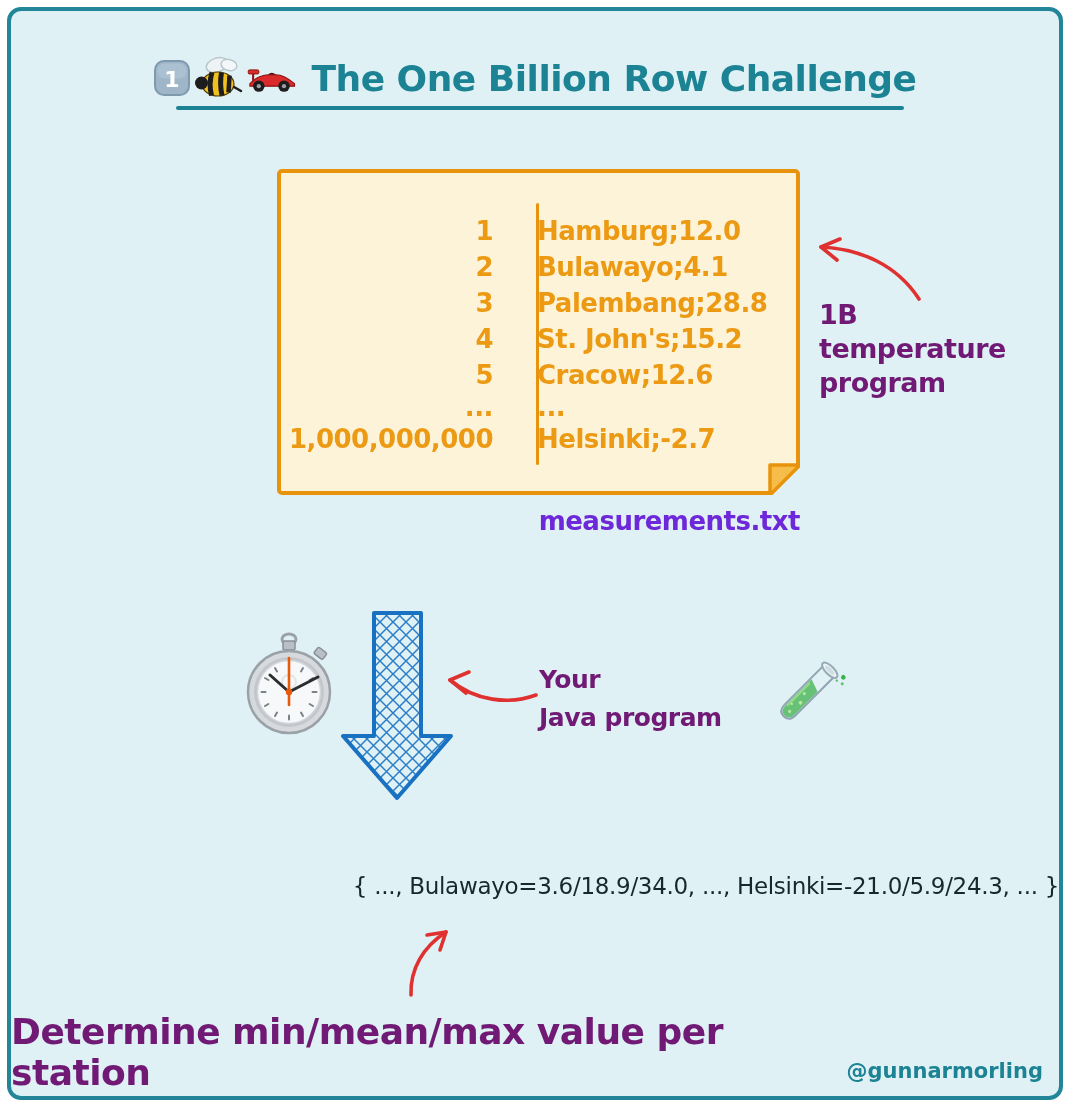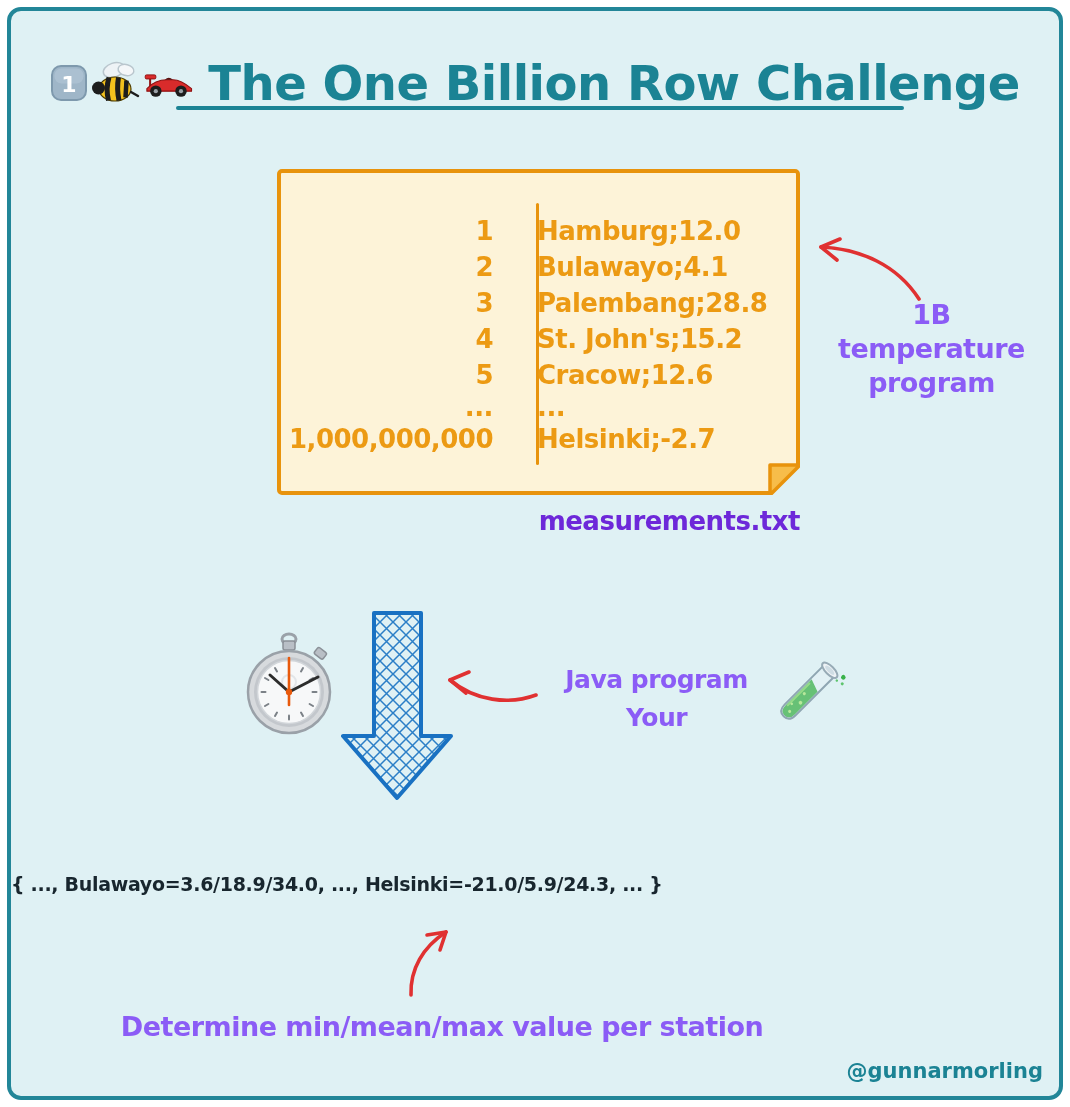--- a/index.html
+++ b/index.html
@@ -12,49 +12,49 @@
     border:4px solid #228698;
     border-radius:14px;
     overflow:hidden;
   }
   .abs{position:absolute;}
 
   
   .title-row{left:0;top:44px;width:100%;display:flex;align-items:center;justify-content:center;gap:14px;}
   .emoji-group{display:flex;align-items:center;gap:2px;}
   .title-text{
-    color:#1b8394;font-size:48px;font-weight:bold;letter-spacing:-0.5px;white-space:nowrap;
+    color:#1b8394;font-size:36px;font-weight:bold;letter-spacing:-0.5px;white-space:nowrap;
   }
   .title-underline{left:165px;top:95px;width:728px;height:4px;background:#1b8394;border-radius:2px;}
 
   
   .card{
     left:266px;top:158px;width:523px;height:326px;
     background:#fdf3d8;border:4px solid #e8930c;border-radius:5px;
     box-sizing:border-box;
   }
   .card-rows{position:absolute;left:0;top:40px;width:100%;}
   .card-row{display:flex;align-items:center;height:36px;color:#ec9a13;font-size:26px;font-weight:600;letter-spacing:-0.5px;}
   .card-row.ellipsis-row{height:28px;}
   .card-row .lineno{width:234px;text-align:right;padding-right:22px;box-sizing:border-box;white-space:nowrap;}
   .card-row .entry{padding-left:22px;white-space:nowrap;}
   .card-divider{position:absolute;left:255px;top:30px;width:3px;height:262px;background:#e8930c;border-radius:2px;}
   .fold{right:-4px;bottom:-4px;}
   .card-caption{left:266px;top:495px;width:523px;text-align:right;color:#6d28d9;font-size:26px;font-weight:600;letter-spacing:-0.5px;}
 
   
-  .red-note{color:#8b5cf6;font-weight:600;letter-spacing:-0.5px;text-align:center;}
+  .red-note{color:#701a75;font-weight:600;letter-spacing:-0.5px;}
   .note-input{left:808px;top:287px;width:225px;font-size:27px;line-height:34px;}
   .note-program{left:528px;top:650px;width:235px;font-size:25px;line-height:38px;}
-  .note-task{left:0px;top:1000px;width:862px;font-size:27px;}
+  .note-task{left:0px;top:1000px;width:862px;font-size:36px;}
 
   
   .result-line{
-    left:0;top:862px;width:100%;text-align:left;
-    color:#18262e;font-size:19px;font-weight:700;letter-spacing:-0.3px;white-space:nowrap;
+    left:0;top:862px;width:100%;text-align:right;
+    color:#18262e;font-size:23px;font-weight:400;letter-spacing:-0.3px;white-space:nowrap;
   }
 
   
   .credit{right:16px;top:1048px;color:#1b8394;font-size:21px;font-weight:700;}
 
   svg{display:block;}
   .tube-wrap{left:740px;top:626px;width:112px;height:112px;display:flex;align-items:center;justify-content:center;}
   .tube-wrap svg{transform:rotate(45deg);}
 </style>
 </head>
@@ -181,22 +181,22 @@
       </pattern>
     </defs>
     <path d="M33,4 L80,4 L80,127 L110,127 L56,189 L2,127 L33,127 Z" fill="url(#xhatch)" stroke="#1971c2" stroke-width="4" stroke-linejoin="round"></path>
   </svg>
 
   <svg class="abs" style="left:430px;top:650px;" width="100" height="46" viewBox="0 0 100 46">
     <path d="M95,34 C68,44 34,40 9,19" fill="none" stroke="#e03131" stroke-width="3.6" stroke-linecap="round"></path>
     <path d="M9,19 L28,11 M9,19 L25,32" fill="none" stroke="#e03131" stroke-width="3.6" stroke-linecap="round"></path>
   </svg>
   <div class="abs red-note note-program">
+    <div>Your</div>
     <div>Java program</div>
-    <div>Your</div>
   </div>
 
   <div class="abs tube-wrap">
     <svg width="46" height="108" viewBox="0 0 60 110">
       <circle cx="49" cy="7" r="3" fill="#39b24a"></circle>
       <circle cx="54" cy="14" r="2" fill="#5ec46d"></circle>
       <circle cx="46" cy="16" r="1.6" fill="#5ec46d"></circle>
       <path d="M21.5,38 L21.5,86 Q21.5,96.5 30,96.5 Q38.5,96.5 38.5,86 L38.5,44 Z" fill="#22a832"></path>
       <path d="M23.5,44 L23.5,84" stroke="#7ed957" stroke-width="2.5" stroke-linecap="round" opacity="0.8"></path>
       <circle cx="28" cy="58" r="2" fill="#9fe36b"></circle>

